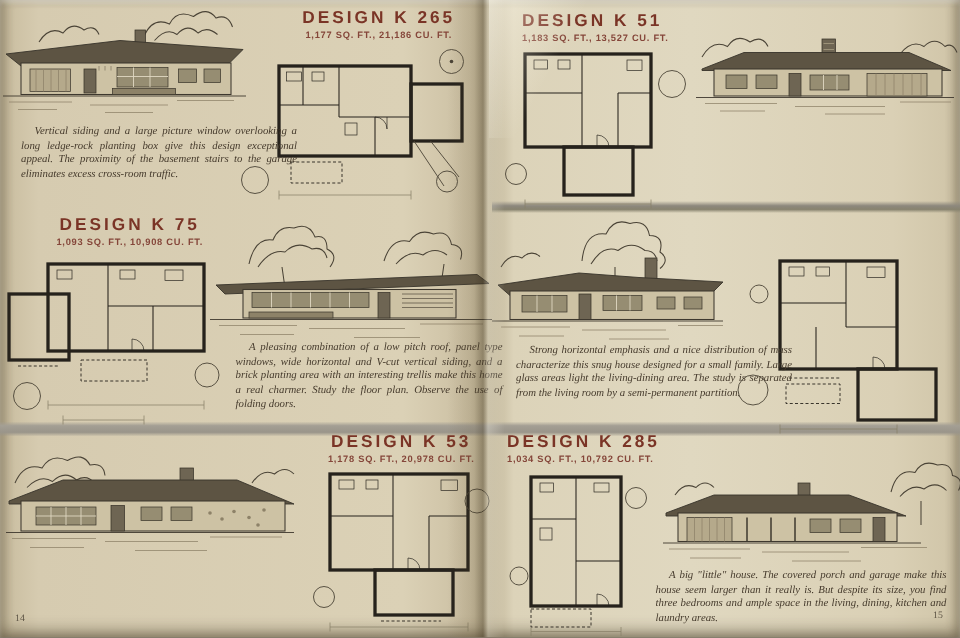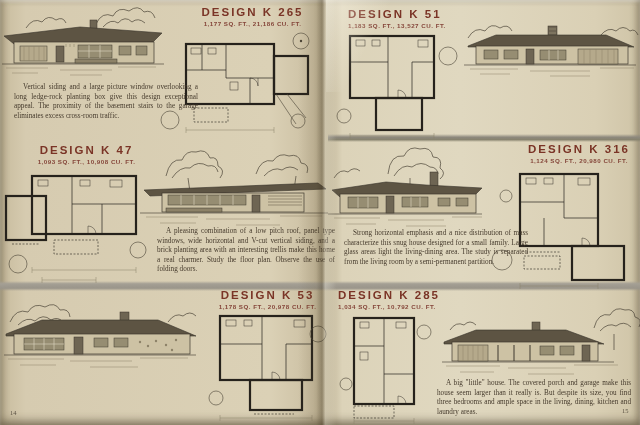--- a/index.html
+++ b/index.html
@@ -8,21 +8,21 @@
     position:relative; width:640px; height:425px; overflow:hidden;
     font-family:"Liberation Serif", serif;
     background:linear-gradient(90deg,#c7bb9d 0%,#d6cbb0 4%,#dbd1b6 42%,#cbbfa2 49%,#b7ab8d 50.6%,#dcd3b9 53.5%,#e0d8c0 72%,#dad0b5 93%,#cfc4a7 100%);
     box-shadow:inset 0 -5px 9px rgba(55,45,25,.38), inset 0 2px 3px rgba(255,255,252,.45), inset 4px 0 6px rgba(70,58,35,.2), inset -4px 0 6px rgba(70,58,35,.25);
   }
   .abs { position:absolute; }
   .card-title { color:#7a3426; text-align:center; }
   .card-title.left { text-align:left; }
   .t-main { font-family:"Liberation Sans", sans-serif; font-weight:bold; font-size:11.5px; letter-spacing:2px; white-space:nowrap; }
   .t-spec { font-family:"Liberation Sans", sans-serif; font-weight:bold; font-size:6.2px; letter-spacing:.5px; margin-top:2px; color:#85463a; white-space:nowrap; }
-  .desc { font-size:7.2px; line-height:9.6px; color:#453a2c; text-align:justify; text-indent:9px; }
+  .desc { font-size:7.2px; line-height:9.6px; color:#453a2c; text-align:justify; text-indent:9px;font-style:italic; }
   .pagenum { font-size:6.5px; color:#5c5344; }
   .illus svg, .plan svg { display:block; width:100%; height:100%; }
   .band-mid { left:0; top:281px; width:640px; height:10px;
     background:linear-gradient(180deg,rgba(130,125,115,0) 0%,#a49f94 28%,#9a958a 72%,rgba(130,125,115,0) 100%); }
   .band-right { left:328px; top:134px; width:312px; height:8px;
     background:linear-gradient(180deg,rgba(115,110,100,0),#8d887d 40%,#88836f 70%,rgba(115,110,100,0)); }
   .fold { left:298px; top:0; width:48px; height:425px; pointer-events:none;
     background:linear-gradient(90deg,rgba(90,75,45,0) 0%,rgba(90,75,45,.16) 38%,rgba(58,46,24,.34) 50%,rgba(255,252,240,.28) 57%,rgba(90,75,45,0) 80%); }
   .crease { left:326px; top:0; width:66px; height:92px; pointer-events:none;
     background:linear-gradient(118deg,rgba(252,248,234,.55),rgba(252,248,234,0) 58%); }
@@ -133,21 +133,21 @@
       <path class="mull" d="M89 38 v10 M98 38 v10"></path>
       <rect x="118" y="37" width="40" height="15" fill="#b5a98b" stroke="#3e382e" stroke-width=".5"></rect>
       <path d="M124 37 v15 M130 37 v15 M136 37 v15 M142 37 v15 M148 37 v15 M154 37 v15" stroke="#8d8268" stroke-width=".5"></path>
       <path d="M4 53 h172" stroke="#3e382e" stroke-width=".6"></path>
       <path class="gr" d="M10 57 h48 M70 59 h60 M140 56 h34 M20 62 h30 M90 64 h40"></path>
     </svg>
   </div>
 
 
   <div class="abs card-title" style="left:14px;top:144px;width:145px">
-    <div class="t-main">DESIGN K 47</div>
+    <div class="t-main">DESIGN K 75</div>
     <div class="t-spec">1,093 SQ. FT., 10,908 CU. FT.</div>
   </div>
 
   <div class="abs plan" style="left:2px;top:164px;width:148px;height:126px">
     <svg viewBox="0 0 148 126">
       <rect class="pw" x="30" y="12" width="104" height="58"></rect>
       <rect class="pw" x="4" y="32" width="40" height="44"></rect>
       <path class="pi" d="M70 12 v58 M70 40 h64 M100 40 v30 M44 32 h-14"></path>
       <rect class="pf" x="36" y="16" width="10" height="6"></rect>
       <rect class="pf" x="78" y="16" width="10" height="6"></rect>
@@ -197,24 +197,20 @@
       <rect class="dk" x="60" y="52" width="8" height="17"></rect>
       <rect class="win" x="76" y="53" width="26" height="10"></rect>
       <path class="mull" d="M85 53 v10 M94 53 v10"></path>
       <rect class="win" x="112" y="54" width="12" height="8"></rect>
       <rect class="win" x="130" y="54" width="12" height="8"></rect>
       <path d="M2 70 h154" stroke="#3e382e" stroke-width=".6"></path>
       <path class="gr" d="M8 74 h46 M62 76 h56 M126 73 h30 M20 80 h30 M80 82 h40"></path>
     </svg>
   </div>
 
-  <div class="abs card-title" style="left:520px;top:143px;width:118px">
-    <div class="t-main">DESIGN K 316</div>
-    <div class="t-spec">1,124 SQ. FT., 20,980 CU. FT.</div>
-  </div>
 
   <div class="abs plan" style="left:486px;top:166px;width:152px;height:126px">
     <svg viewBox="0 0 152 126">
       <rect class="pw" x="34" y="8" width="78" height="72"></rect>
       <rect class="pw" x="86" y="80" width="52" height="34"></rect>
       <path class="pi" d="M34 36 h44 M78 8 v44 M78 52 h34 M58 52 v28"></path>
       <rect class="pf" x="40" y="12" width="10" height="6"></rect>
       <rect class="pf" x="58" y="12" width="9" height="6"></rect>
       <rect class="pf" x="92" y="12" width="12" height="7"></rect>
       <path class="pf" d="M96 80 v-8 a8 8 0 0 1 8 8"></path>

